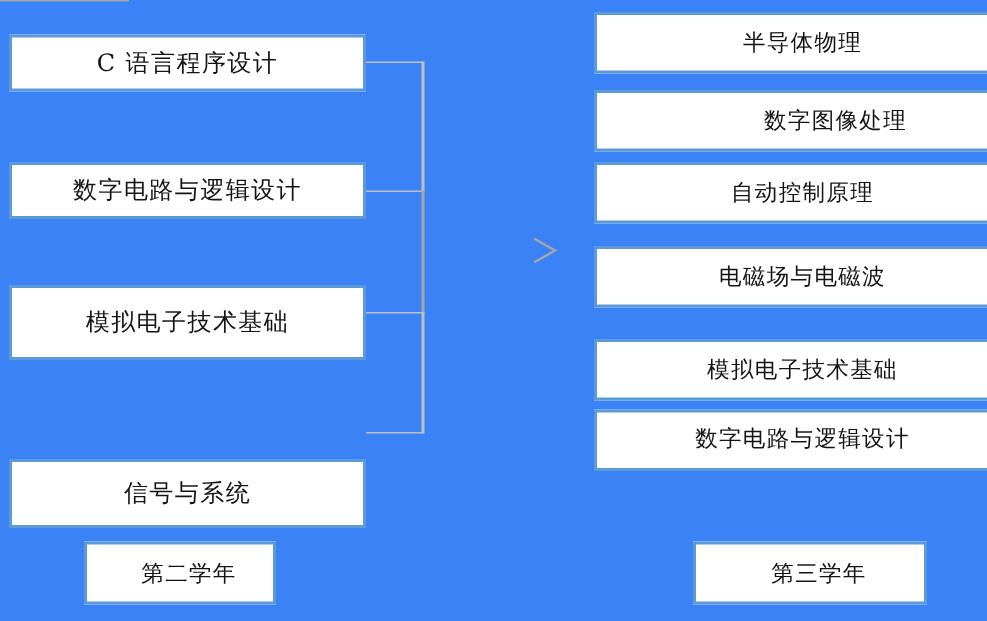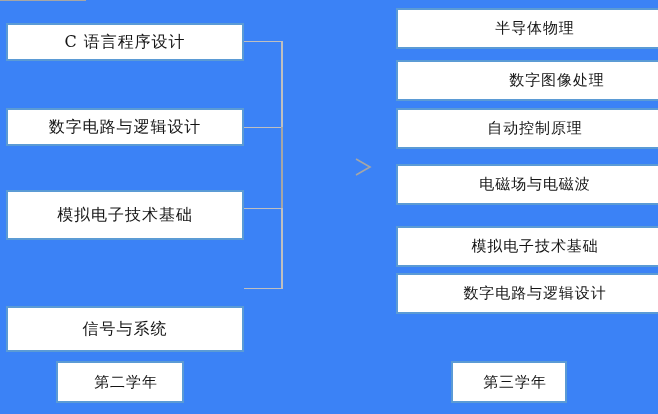--- a/index.html
+++ b/index.html
@@ -44,21 +44,21 @@
   #rbox0 { top: 8px; }
   #rbox1 { top: 60px; padding-left: 44px; }
   #rbox2 { top: 108px; }
   #rbox3 { top: 164px; }
   #rbox4 { top: 226px; }
   #rbox5 { top: 273px; font-family: Liberation Serif, serif; }
 
   
   .year-box { height: 42px; font-size: 15px; padding-left: 12px; }
   #year-left  { left: 56px;  top: 361px; width: 128px; }
-  #year-right { left: 451px; top: 361px; width: 116px; }
+  #year-right { left: 462px; top: 361px; width: 156px; }
 
   
   .conn {
     position: absolute;
     background: #bfbfbf;
   }
   .conn-h { height: 1px; }
   .conn-v { width: 1px; }
   .conn-thick { background: #a6a6a6; }
   #stub0 { left: 244px; top: 41px;  width: 38px; }

